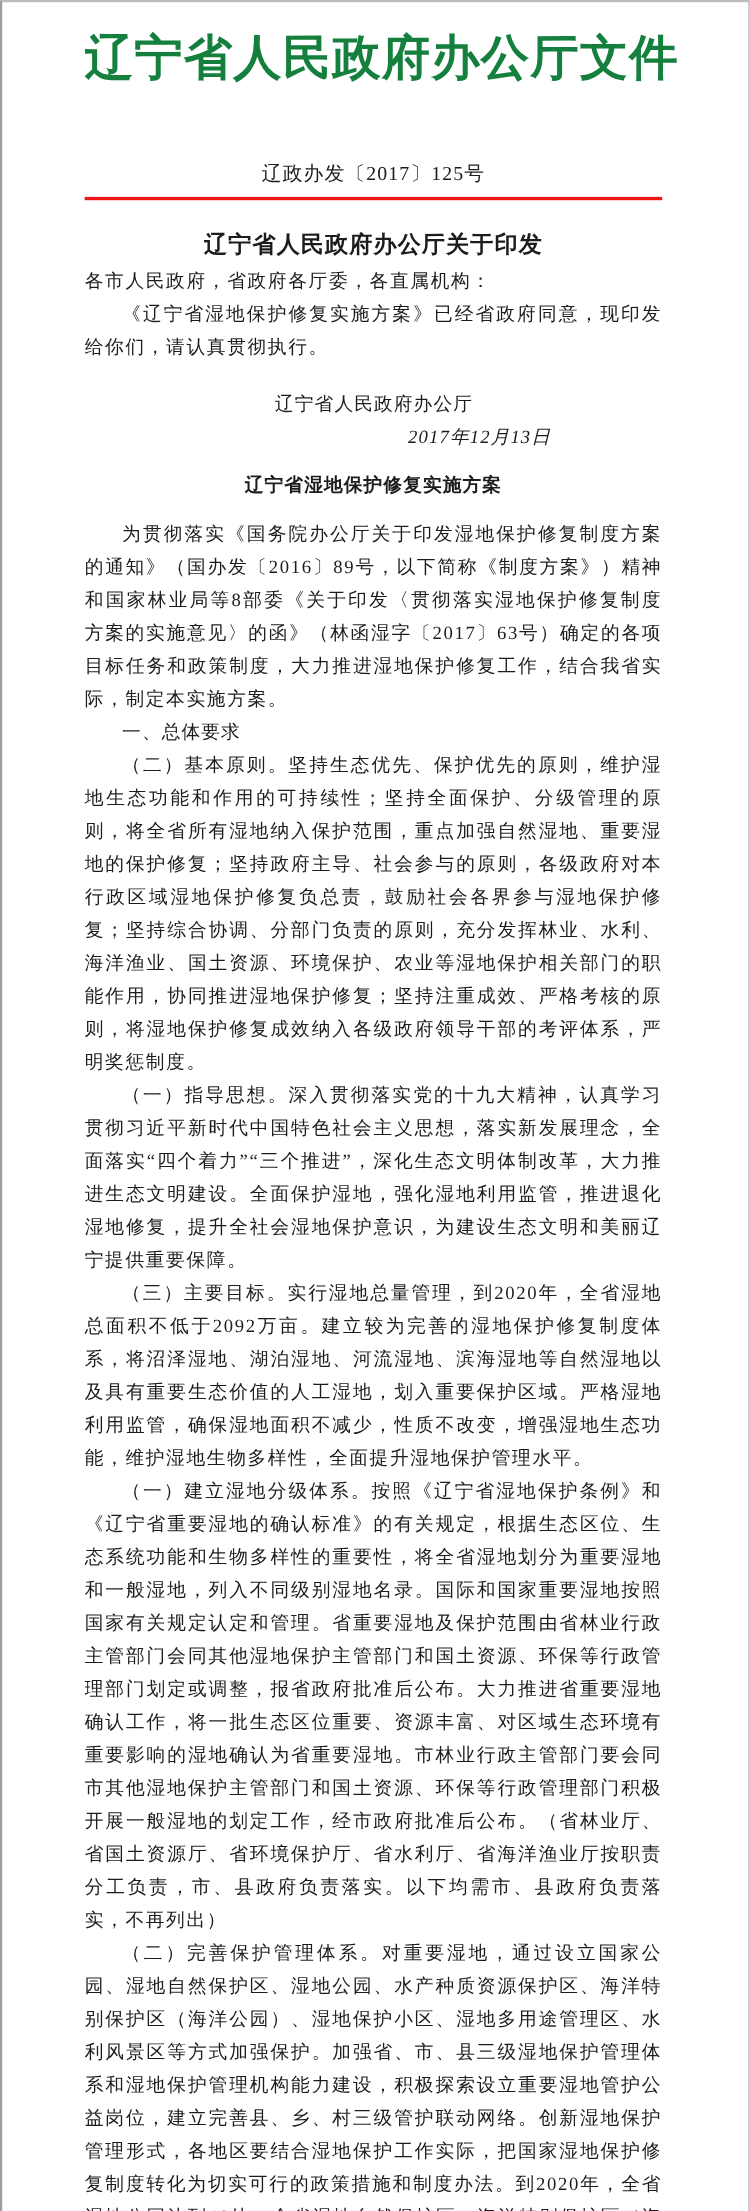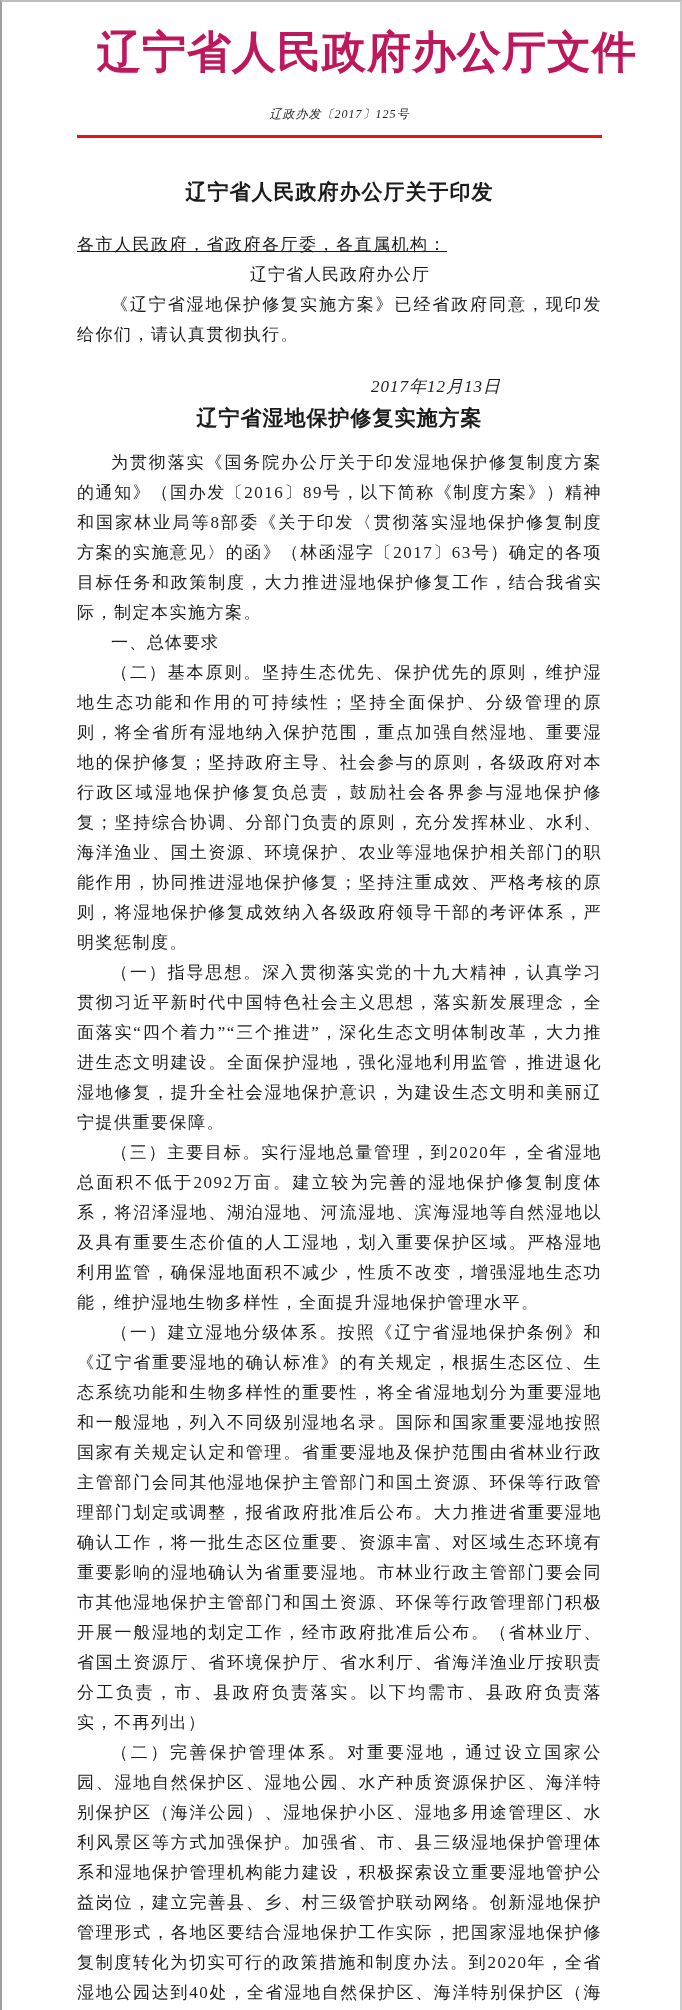--- a/index.html
+++ b/index.html
@@ -21,87 +21,86 @@
   .letterhead-title {
     margin: 24px 0 0 0;
     font-size: 44px;
     line-height: 54px;
     font-weight: bold;
     text-align: center;
     letter-spacing: 1px;
     white-space: nowrap;
   }
   .doc-number {
-    margin-top: 24px;
-    font-size: 12px;
+    margin-top: 68px;
+    font-size: 18px;
     line-height: 20px;
     text-align: center;
     letter-spacing: 1px;
-    font-style: italic;
   }
   .red-divider {
     height: 3px;
     margin-top: 11px;
     border: none;
   }
   .notice-title {
-    margin-top: 36px;
+    margin-top: 22px;
     font-size: 21px;
     font-weight: bold;
     line-height: 37px;
     text-align: center;
     letter-spacing: 1px;
   }
   .bodyline {
     margin: 0;
     font-size: 17px;
     line-height: 30px;
     letter-spacing: 1.5px;
     text-align: justify;
   }
-  .salutation { margin-top: 19px; text-decoration: underline; }
+  .salutation { margin-top: 0; }
   .indent { text-indent: 2em; }
   .notice-body { margin-bottom: 22px; }
   .signer { text-align: right; padding-right: 172px; letter-spacing: 1px; }
   .sign-date { text-align: right; padding-right: 101px; letter-spacing: 1px; font-style: italic; }
   .plan-title {
-    margin: 0 0 14px 0;
-    font-size: 21px;
+    margin: 12px 0 14px 0;
+    font-size: 17px;
     font-weight: bold;
     line-height: 32px;
     text-align: center;
     letter-spacing: 1px;
   }
   .section-heading {
     font-weight: normal;
     font-family: "Liberation Sans", "DejaVu Sans", sans-serif;
     letter-spacing: 1px;
   }
 </style>
 </head>
 <body>
 
 <div class="page">
   <div class="content">
 
-    <div class="letterhead-title" id="letterhead-title" style="color: #be185d; margin-left: 20px;">辽宁省人民政府办公厅文件</div>
+    <div class="letterhead-title" id="letterhead-title" style="color: #15803d;">辽宁省人民政府办公厅文件</div>
 
     <div class="doc-number">辽政办发〔2017〕125号</div>
 
     <hr class="red-divider" id="red-divider" style="background: rgb(238, 19, 19);">
 
     <div class="notice-title">
       <div>辽宁省人民政府办公厅关于印发</div>
     </div>
 
     <p class="bodyline salutation">各市人民政府，省政府各厅委，各直属机构：</p>
 
+    <p class="bodyline indent notice-body">《辽宁省湿地保护修复实施方案》已经省政府同意，现印发给你们，请认真贯彻执行。</p>
+
     <p class="bodyline signer">辽宁省人民政府办公厅</p>
-
-    <p class="bodyline indent notice-body">《辽宁省湿地保护修复实施方案》已经省政府同意，现印发给你们，请认真贯彻执行。</p>
 
     <p class="bodyline sign-date">2017年12月13日</p>
 
     <div class="plan-title">辽宁省湿地保护修复实施方案</div>
 
     <p class="bodyline indent">为贯彻落实《国务院办公厅关于印发湿地保护修复制度方案的通知》（国办发〔2016〕89号，以下简称《制度方案》）精神和国家林业局等8部委《关于印发〈贯彻落实湿地保护修复制度方案的实施意见〉的函》（林函湿字〔2017〕63号）确定的各项目标任务和政策制度，大力推进湿地保护修复工作，结合我省实际，制定本实施方案。</p>
 
     <p class="bodyline indent section-heading">一、总体要求</p>
 
     <p class="bodyline indent">（二）基本原则。坚持生态优先、保护优先的原则，维护湿地生态功能和作用的可持续性；坚持全面保护、分级管理的原则，将全省所有湿地纳入保护范围，重点加强自然湿地、重要湿地的保护修复；坚持政府主导、社会参与的原则，各级政府对本行政区域湿地保护修复负总责，鼓励社会各界参与湿地保护修复；坚持综合协调、分部门负责的原则，充分发挥林业、水利、海洋渔业、国土资源、环境保护、农业等湿地保护相关部门的职能作用，协同推进湿地保护修复；坚持注重成效、严格考核的原则，将湿地保护修复成效纳入各级政府领导干部的考评体系，严明奖惩制度。</p>

